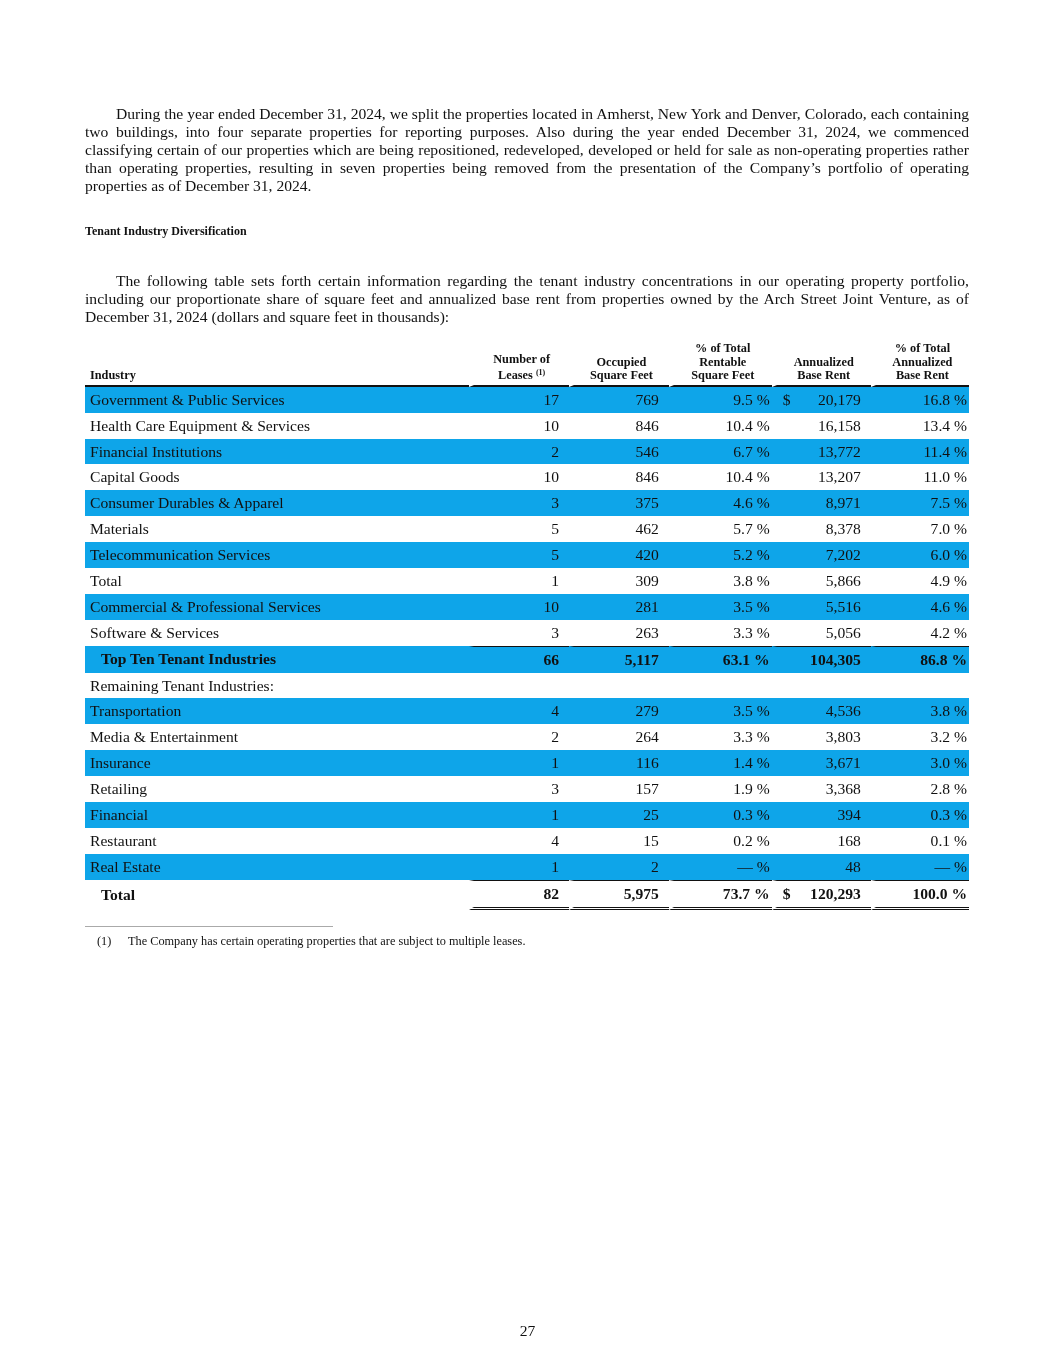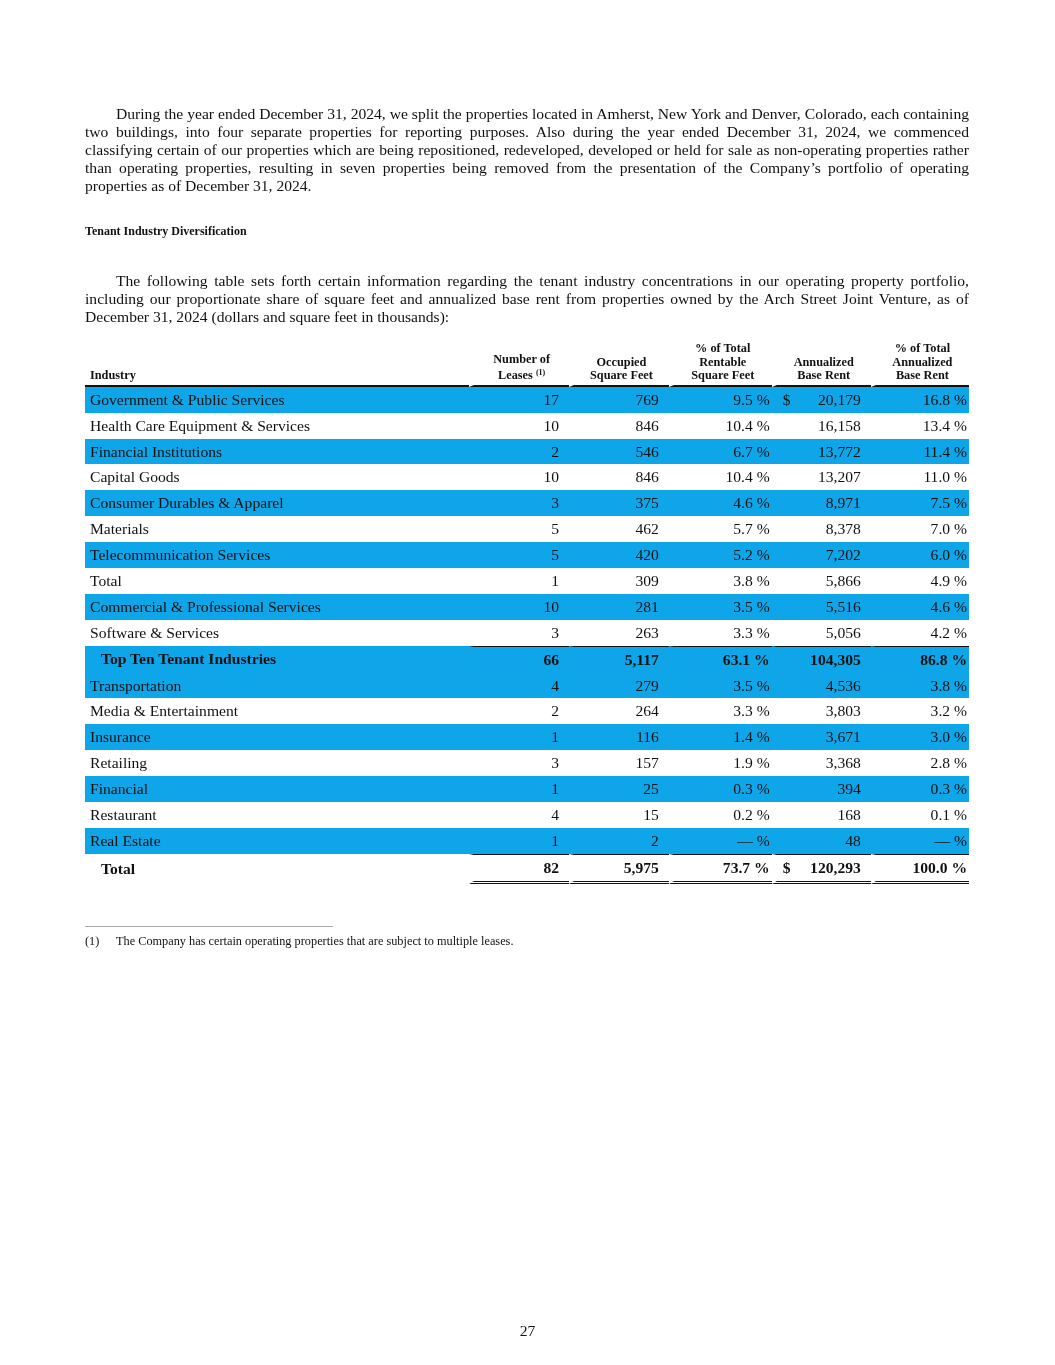--- a/index.html
+++ b/index.html
@@ -48,21 +48,21 @@
   col.c-sqft { width: 101px; }
   col.c-pctsf { width: 104px; }
   col.c-rent { width: 100px; }
   col.c-pctr { width: 99px; }
 
   #fn-rule {
     position: absolute; left: 85px; top: 926px; width: 248px; height: 0;
     border-top: 1px solid #aaa;
   }
   #footnote {
-    position: absolute; left: 85px; top: 934px; font-size: 12.3px; margin: 0;
+    position: absolute; left: 97px; top: 934px; font-size: 12.3px; margin: 0;
   }
   #footnote .mk { display: inline-block; width: 31px; }
   #page-num {
     position: absolute; left: 0; width: 1055px; top: 1322px;
     text-align: center; font-size: 15.6px;
   }
 </style>
 </head>
 <body>
 
@@ -171,20 +171,23 @@
         <td class="pct sep bl"><span>4.2 %</span></td>
       </tr>
       <tr class="shade bold sub">
         <td class="name"><span>Top Ten Tenant Industries</span></td>
         <td class="num sep bl"><span>66</span></td>
         <td class="num sep bl"><span>5,117</span></td>
         <td class="pct sep bl"><span>63.1 %</span></td>
         <td class="num sep bl"><span>104,305</span></td>
         <td class="pct sep bl"><span>86.8 %</span></td>
       </tr>
+      <tr>
+        <td class="name" colspan="6">Remaining Tenant Industries:</td>
+      </tr>
       <tr class="shade">
         <td class="name"><span>Transportation</span></td>
         <td class="num sep bl"><span>4</span></td>
         <td class="num sep bl"><span>279</span></td>
         <td class="pct sep bl"><span>3.5 %</span></td>
         <td class="num sep bl"><span>4,536</span></td>
         <td class="pct sep bl"><span>3.8 %</span></td>
       </tr>
       <tr class="">
         <td class="name"><span>Media &amp; Entertainment</span></td>

